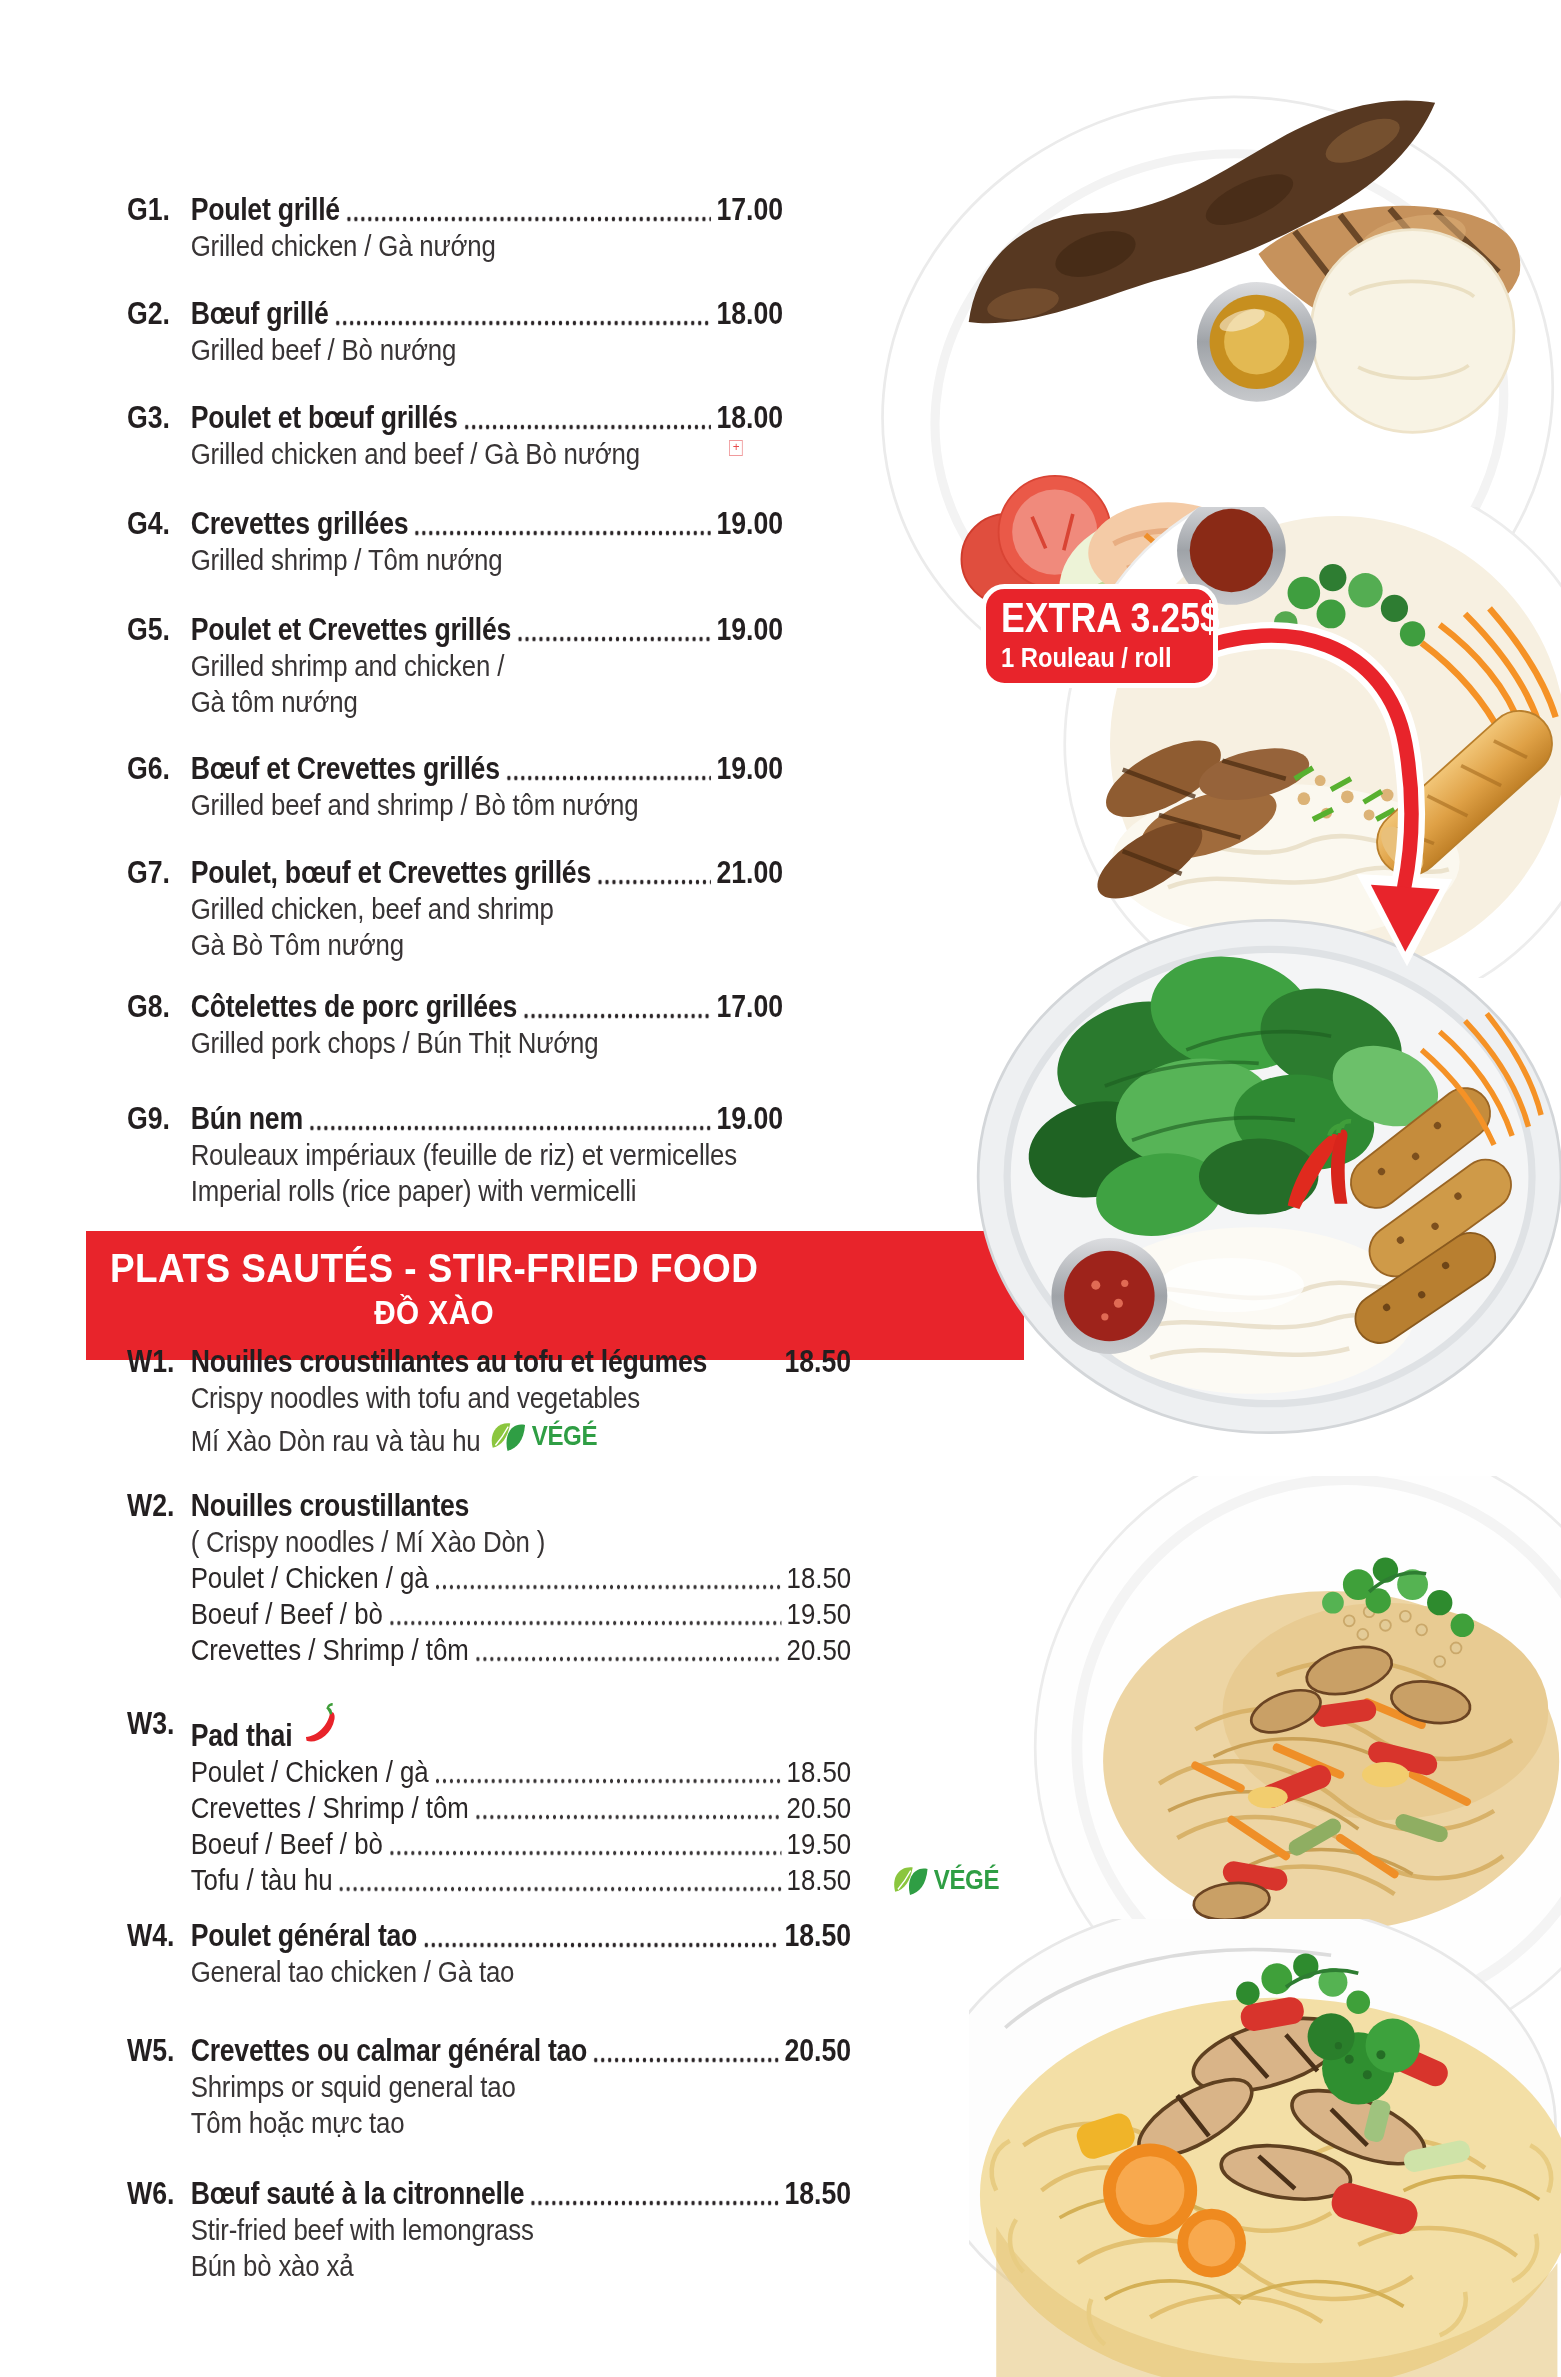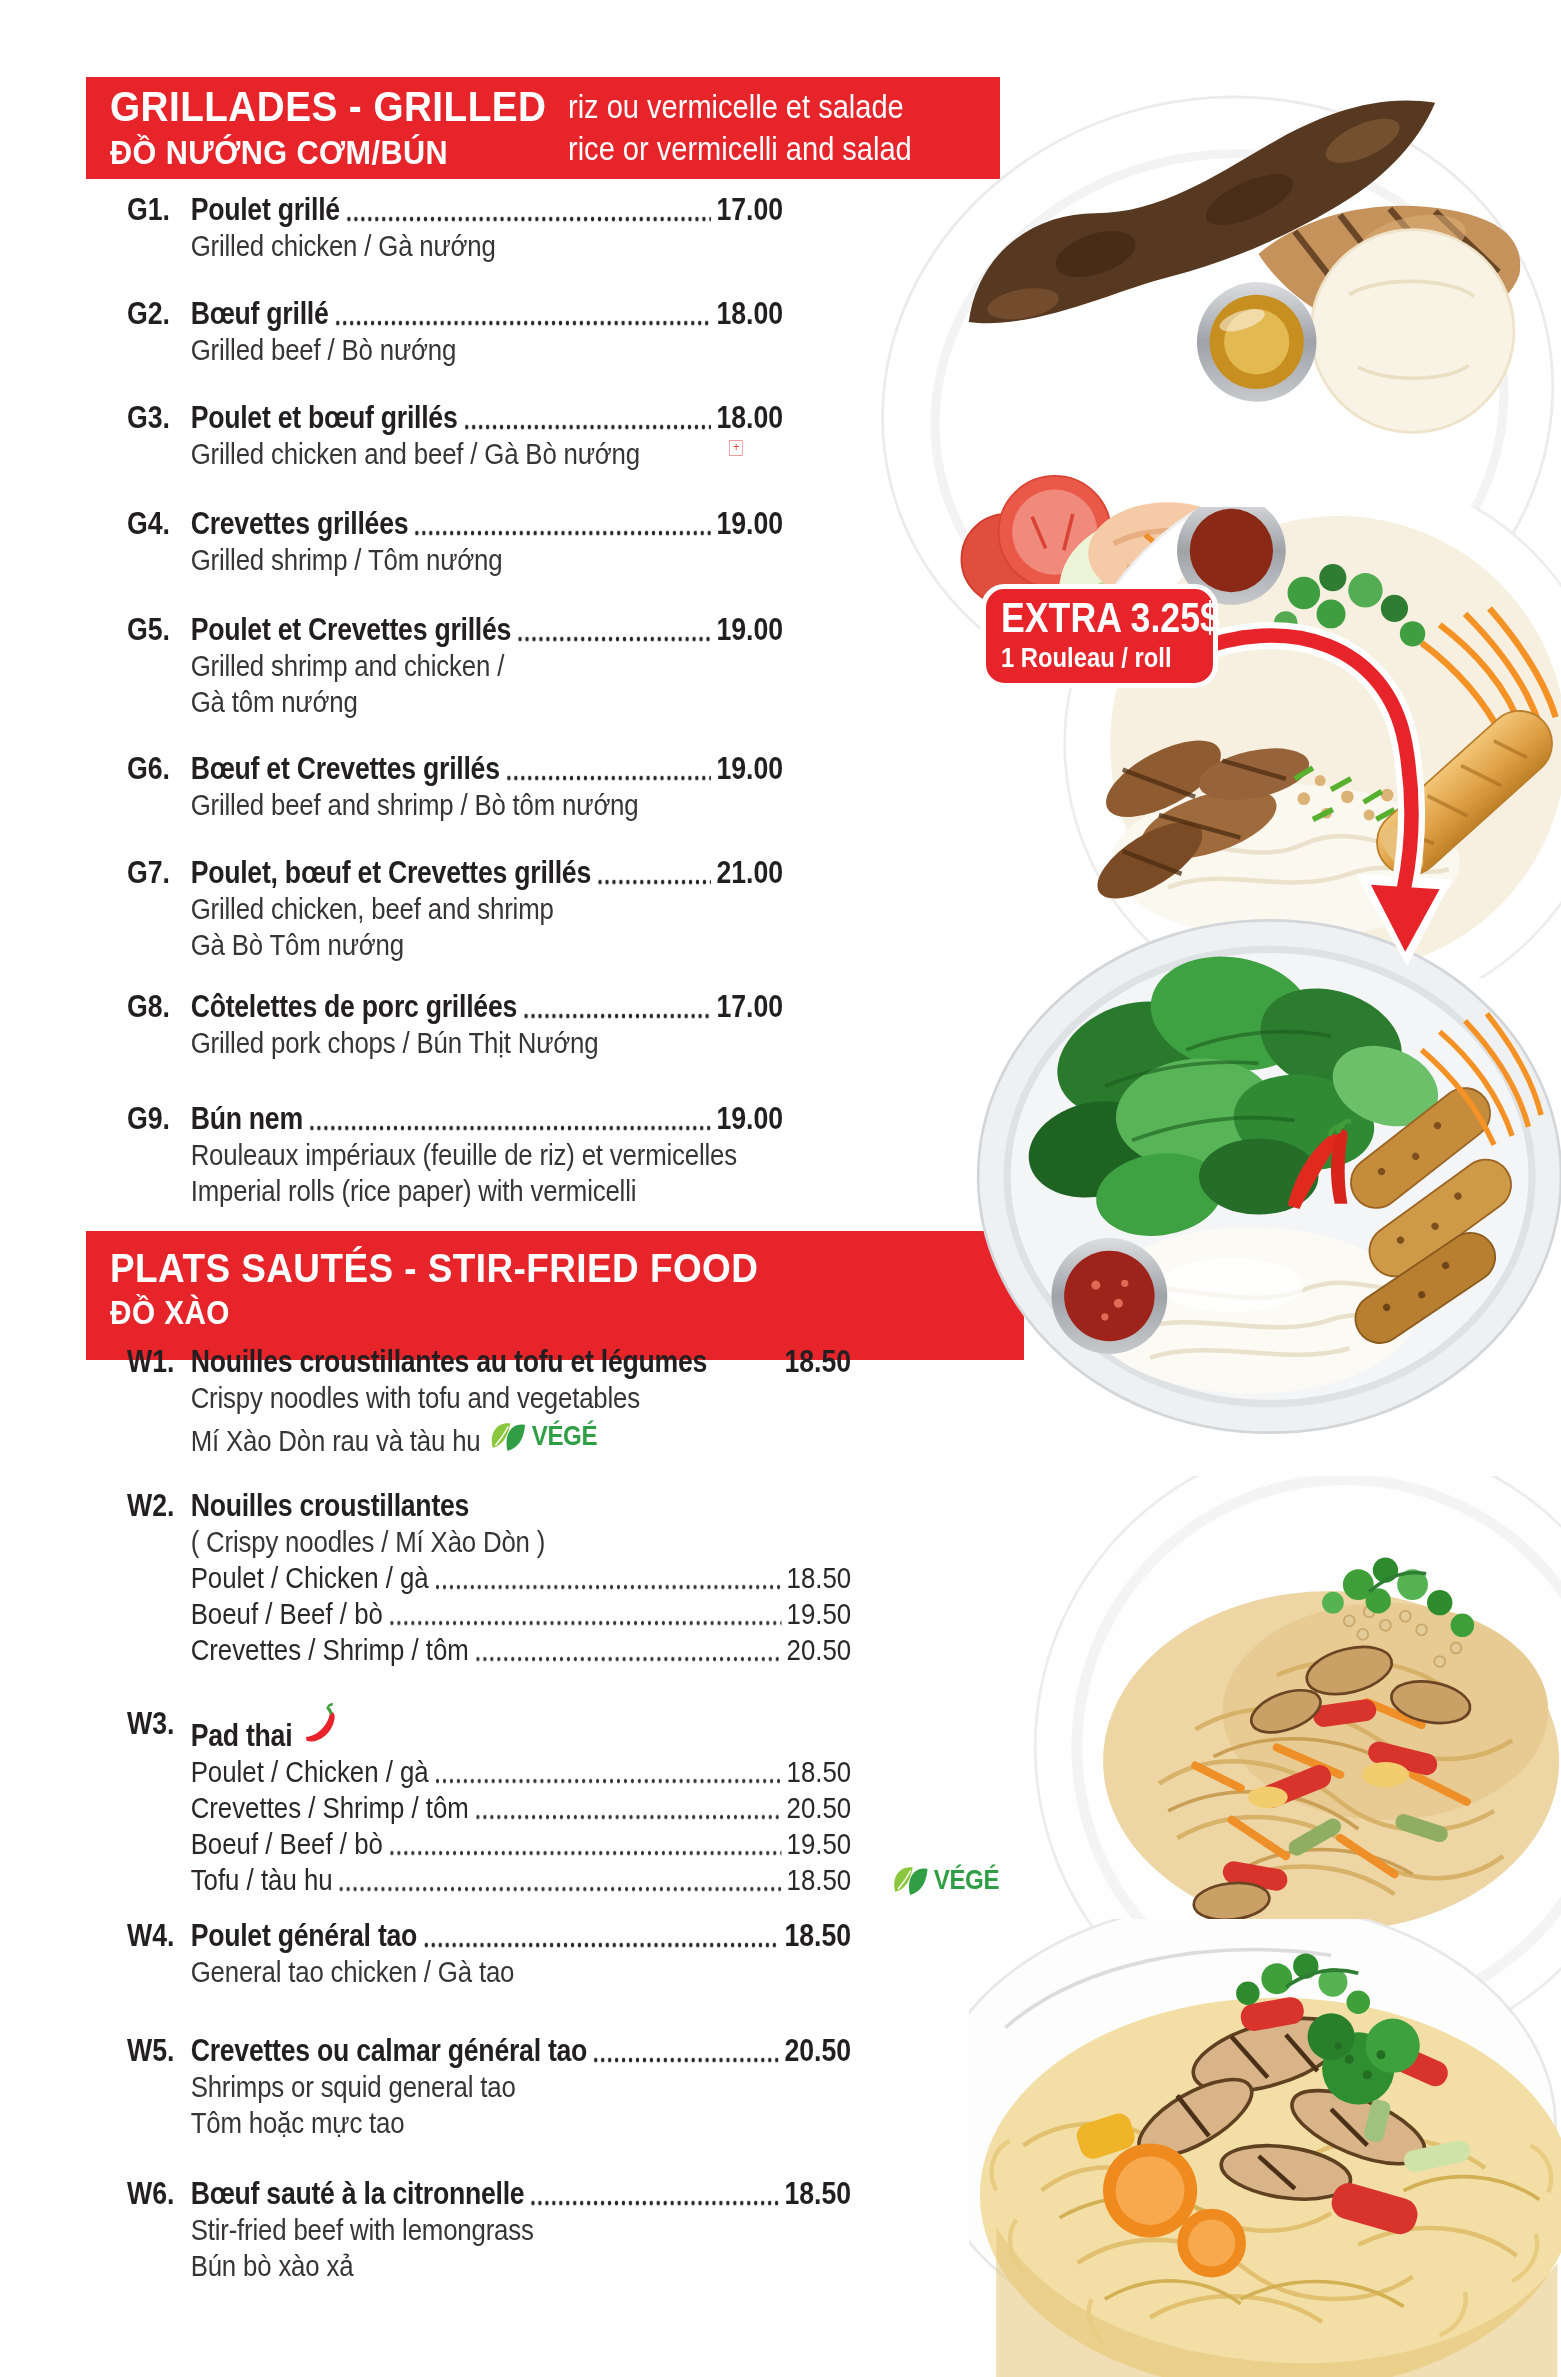--- a/index.html
+++ b/index.html
@@ -6,21 +6,21 @@
   .page{position:relative;width:1562px;height:2377px;background:#ffffff;overflow:hidden;
         font-family:"Liberation Sans", sans-serif;color:#231f20;}
   
   .banner{position:absolute;background:#e8242b;color:#ffffff;}
   #banner1{left:86px;top:77px;width:914px;height:102px;}
   #banner1 .left{position:absolute;left:23.5px;top:5.4px;transform:scaleX(.9);transform-origin:0 0;}
   #banner1 .fr{font-size:43px;line-height:49px;font-weight:700;letter-spacing:0.5px;}
   #banner1 .vi{font-size:34px;line-height:42px;font-weight:700;letter-spacing:0.5px;}
   #banner1 .right{position:absolute;left:482px;top:9px;transform:scaleX(.88);transform-origin:0 0;
                   font-size:33px;line-height:42px;font-weight:400;}
-  #banner2{left:86px;top:1231px;width:938px;height:129px;}
+  #banner2{left:86px;top:1231px;width:938px;height:129px;text-align:center;}
   #banner2 .inner{position:absolute;left:23.5px;top:12.7px;transform:scaleX(.9);transform-origin:0 0;}
   #banner2 .fr{font-size:41px;line-height:49px;font-weight:700;letter-spacing:0.5px;}
   #banner2 .vi{font-size:33px;line-height:40px;font-weight:700;letter-spacing:0.5px;}
   
   .item{position:absolute;left:127px;display:flex;transform:scaleX(.86);transform-origin:left top;z-index:4;}
   .item-g{width:763px;}
   .item-w{width:842px;}
   .code{width:74px;flex:none;font-weight:700;font-size:31px;line-height:36px;}
   .body{flex:1;min-width:0;}
   .titleline{display:flex;align-items:baseline;}
@@ -351,30 +351,20 @@
     <polygon points="198,326 304,332 254,428" fill="#ffffff"></polygon>
     <path d="M 12 82 C 122 36 232 72 252 182 C 263 244 259 300 251 340" fill="none" stroke="#e8242b" stroke-width="16" stroke-linecap="round"></path>
     <polygon points="214,338 290,343 252,412" fill="#e8242b"></polygon>
   </svg>
 
   <div id="extraBadge">
     <div class="l1">EXTRA 3.25$</div>
     <div class="l2">1 Rouleau / roll</div>
   </div>
 
-  <div class="banner" id="banner1">
-    <div class="left">
-      <div class="fr">GRILLADES - GRILLED</div>
-      <div class="vi">ĐỒ NƯỚNG CƠM/BÚN</div>
-    </div>
-    <div class="right">
-      <div>riz ou vermicelle et salade</div>
-      <div>rice or vermicelli and salad</div>
-    </div>
-  </div>
 
   <div class="item item-g" style="top:192px">
     <span class="code">G1.</span>
     <div class="body">
       <div class="titleline">
           <span class="nm">Poulet grillé</span>
           <span class="dots"></span>
           <span class="price">17.00</span>
         </div>
       <div class="desc">Grilled chicken / Gà nướng</div>

